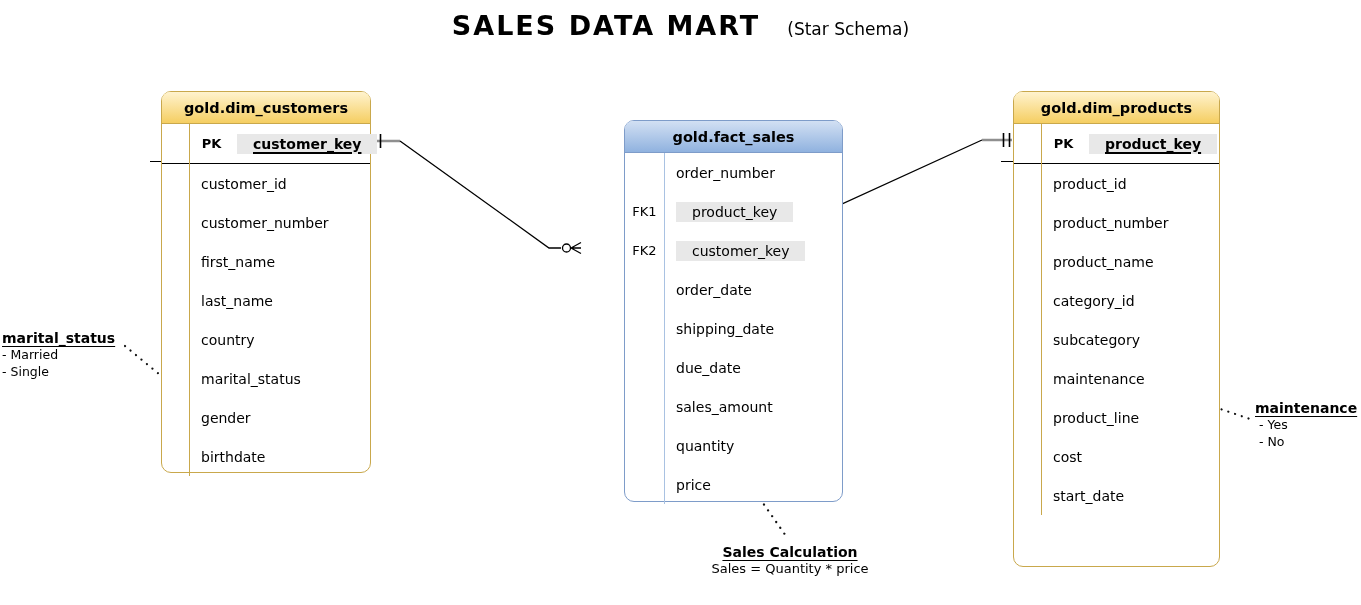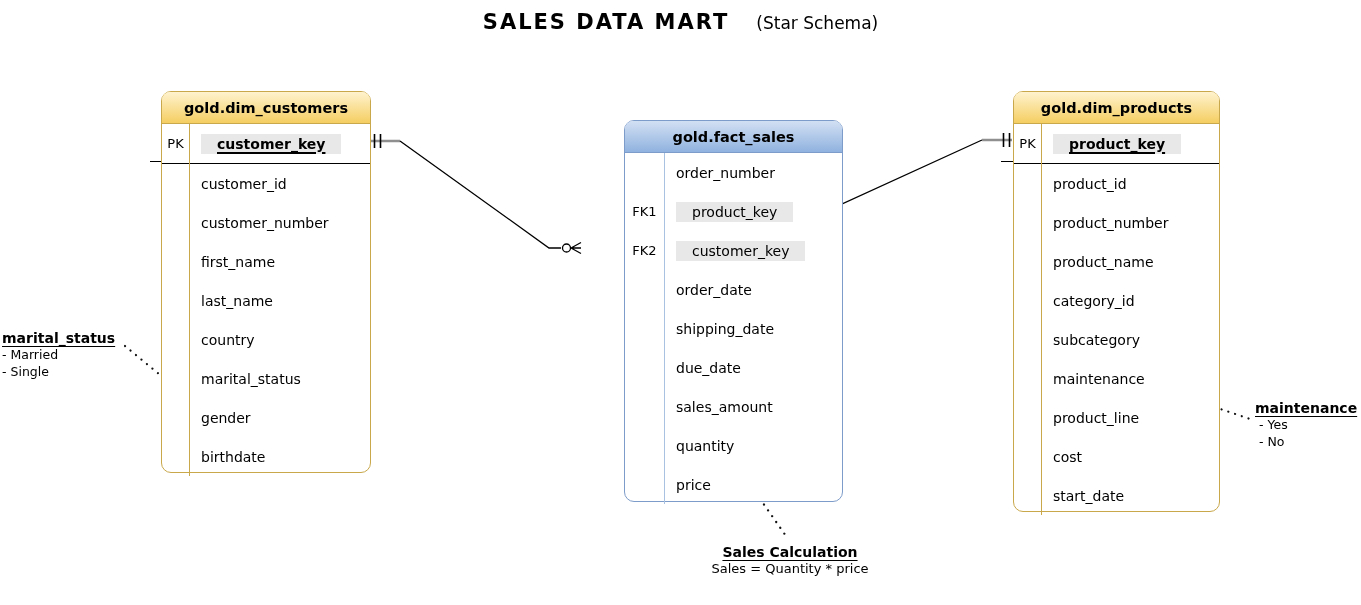--- a/index.html
+++ b/index.html
@@ -3,39 +3,39 @@
 <meta charset="utf-8">
 <style>
   html,body{margin:0;padding:0;}
   body{
     width:1361px;height:605px;position:relative;background:#ffffff;
     font-family:"DejaVu Sans", sans-serif;color:#000;overflow:hidden;
   }
   .overlay{position:absolute;left:0;top:0;z-index:1;}
   
   .title-wrap{position:absolute;top:10px;left:0;right:0;text-align:center;z-index:3;white-space:nowrap;}
-  .title-main{font-weight:bold;font-size:21px;letter-spacing:2px;}
+  .title-main{font-weight:bold;font-size:27px;letter-spacing:2px;}
   .title-sub{font-size:17px;margin-left:27px;}
   
   .table{position:absolute;z-index:2;background:#fff;border-radius:10px;box-sizing:border-box;}
   .t-gold{border:1.5px solid var(--gold_border,#C9A84C);}
   .t-blue{border:1.5px solid var(--blue_border,#7E9CC9);margin-left:43px;}
   .thead{height:31px;display:flex;align-items:center;justify-content:center;
          font-weight:bold;font-size:14.5px;border-radius:8px 8px 0 0;}
   .t-gold .thead{background:linear-gradient(var(--gold_light,#FFF3CE),var(--gold_dark,#F5CE62));
                  border-bottom:1px solid var(--gold_border,#C9A84C);}
   .t-blue .thead{background:linear-gradient(var(--blue_light,#D2E0F3),var(--blue_dark,#90B2DF));
                  border-bottom:1px solid var(--blue_border,#7E9CC9);}
   .tbody{position:relative;}
   .tbody::before{content:"";position:absolute;top:0;bottom:0;left:var(--keyw);width:1px;background:var(--divider,#C9A84C);}
   .t-blue .tbody{--divider:#A9C2E2;}
   .row{height:39px;display:flex;align-items:center;}
   .row.pk-row{border-bottom:1px solid #000;}
   .kcell{flex:0 0 var(--keyw);width:var(--keyw);text-align:center;font-size:13px;}
-  .pk-row .kcell{font-weight:normal;}
+  .pk-row .kcell{font-weight:bold;margin-left:36px;}
   .fcell{padding-left:12px;font-size:14px;white-space:nowrap;}
   .hl{background:var(--highlight,#E8E8E8);padding:2px 16px;}
   .pk-row .hl{font-weight:bold;text-decoration:underline;text-underline-offset:3px;text-decoration-thickness:1.5px;}
   
   .ann{position:absolute;z-index:3;}
   .ann-title{font-size:14px;font-weight:bold;text-decoration:underline;text-underline-offset:3px;}
   .ann-item{font-size:12.5px;line-height:17px;}
   .ann .ann-item:first-of-type{margin-top:3px;}
   .ann-center{text-align:center;}
   .ann-center .ann-item{font-size:13px;}
@@ -151,21 +151,21 @@
         <span class="kcell"></span>
         <span class="fcell"><span>quantity</span></span>
       </div>
       <div class="row">
         <span class="kcell"></span>
         <span class="fcell"><span>price</span></span>
       </div>
     </div>
 </div>
 
-<div class="table t-gold" style="left:1013px;top:91px;width:207px;height:421px;">
+<div class="table t-gold" style="left:1013px;top:91px;width:207px;height:476px;">
   <div class="thead">gold.dim_products</div>
   <div class="tbody" style="--keyw:27px">
       <div class="row pk-row">
         <span class="kcell">PK</span>
         <span class="fcell"><span class="hl">product_key</span></span>
       </div>
       <div class="row">
         <span class="kcell"></span>
         <span class="fcell"><span>product_id</span></span>
       </div>

